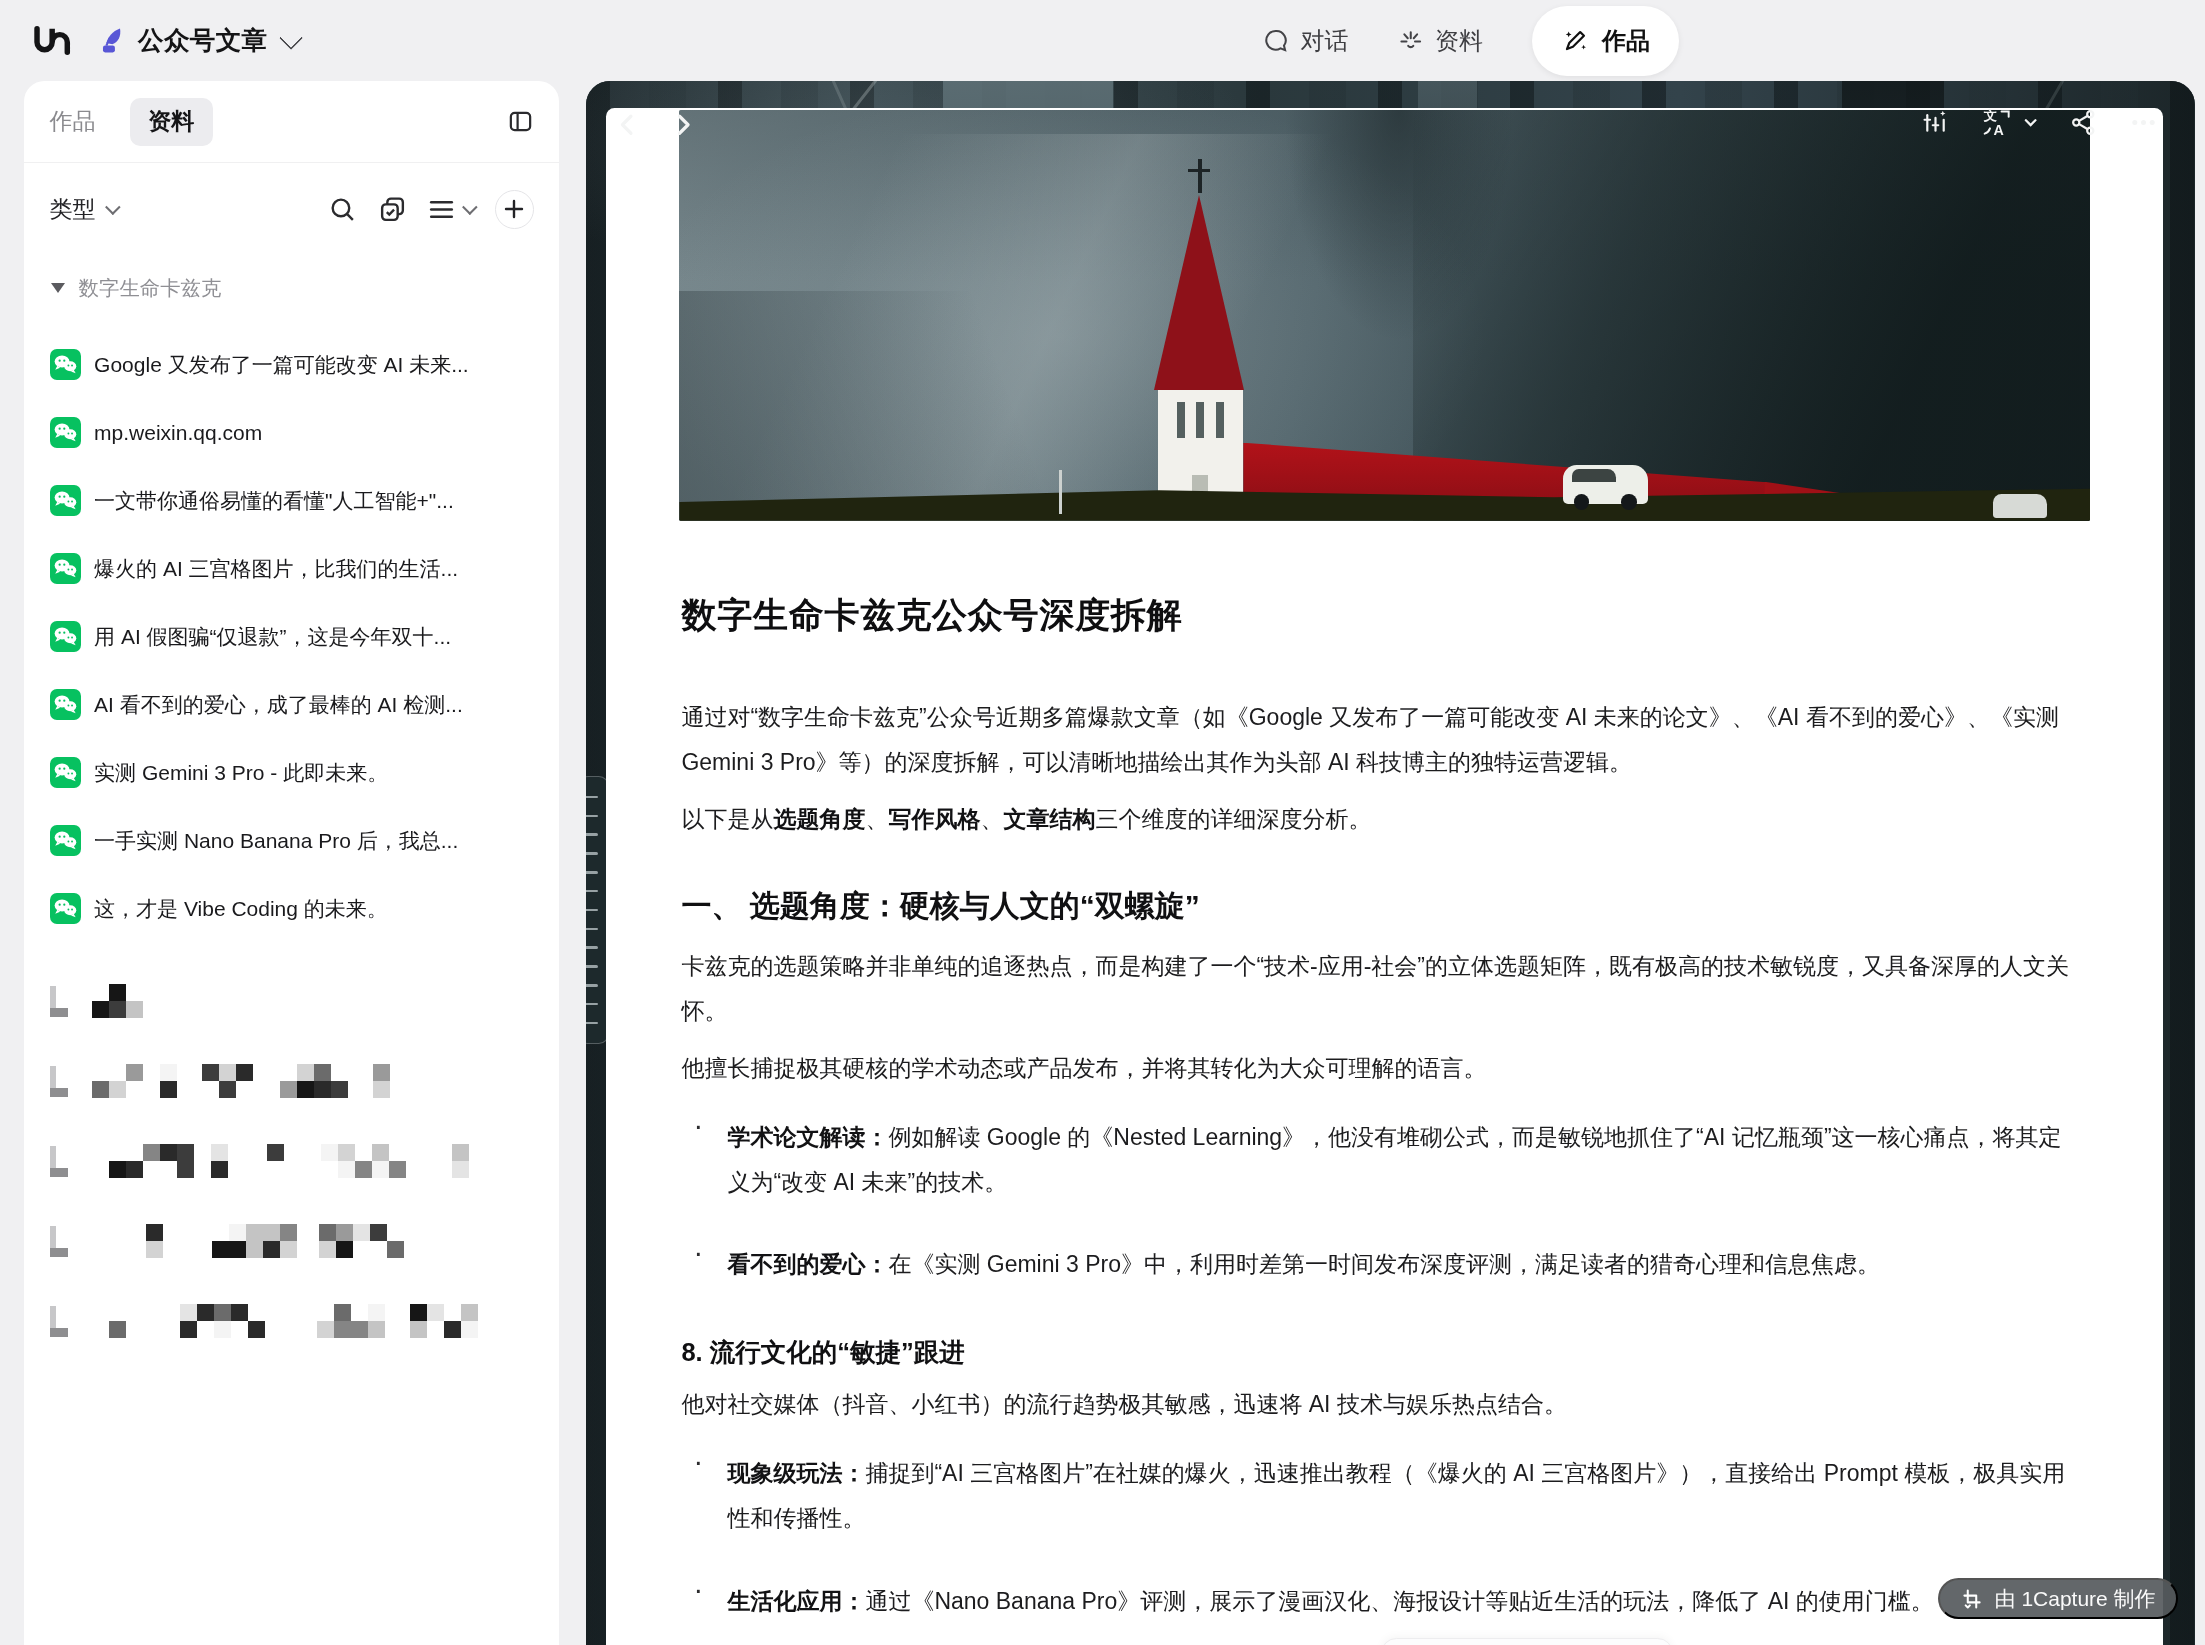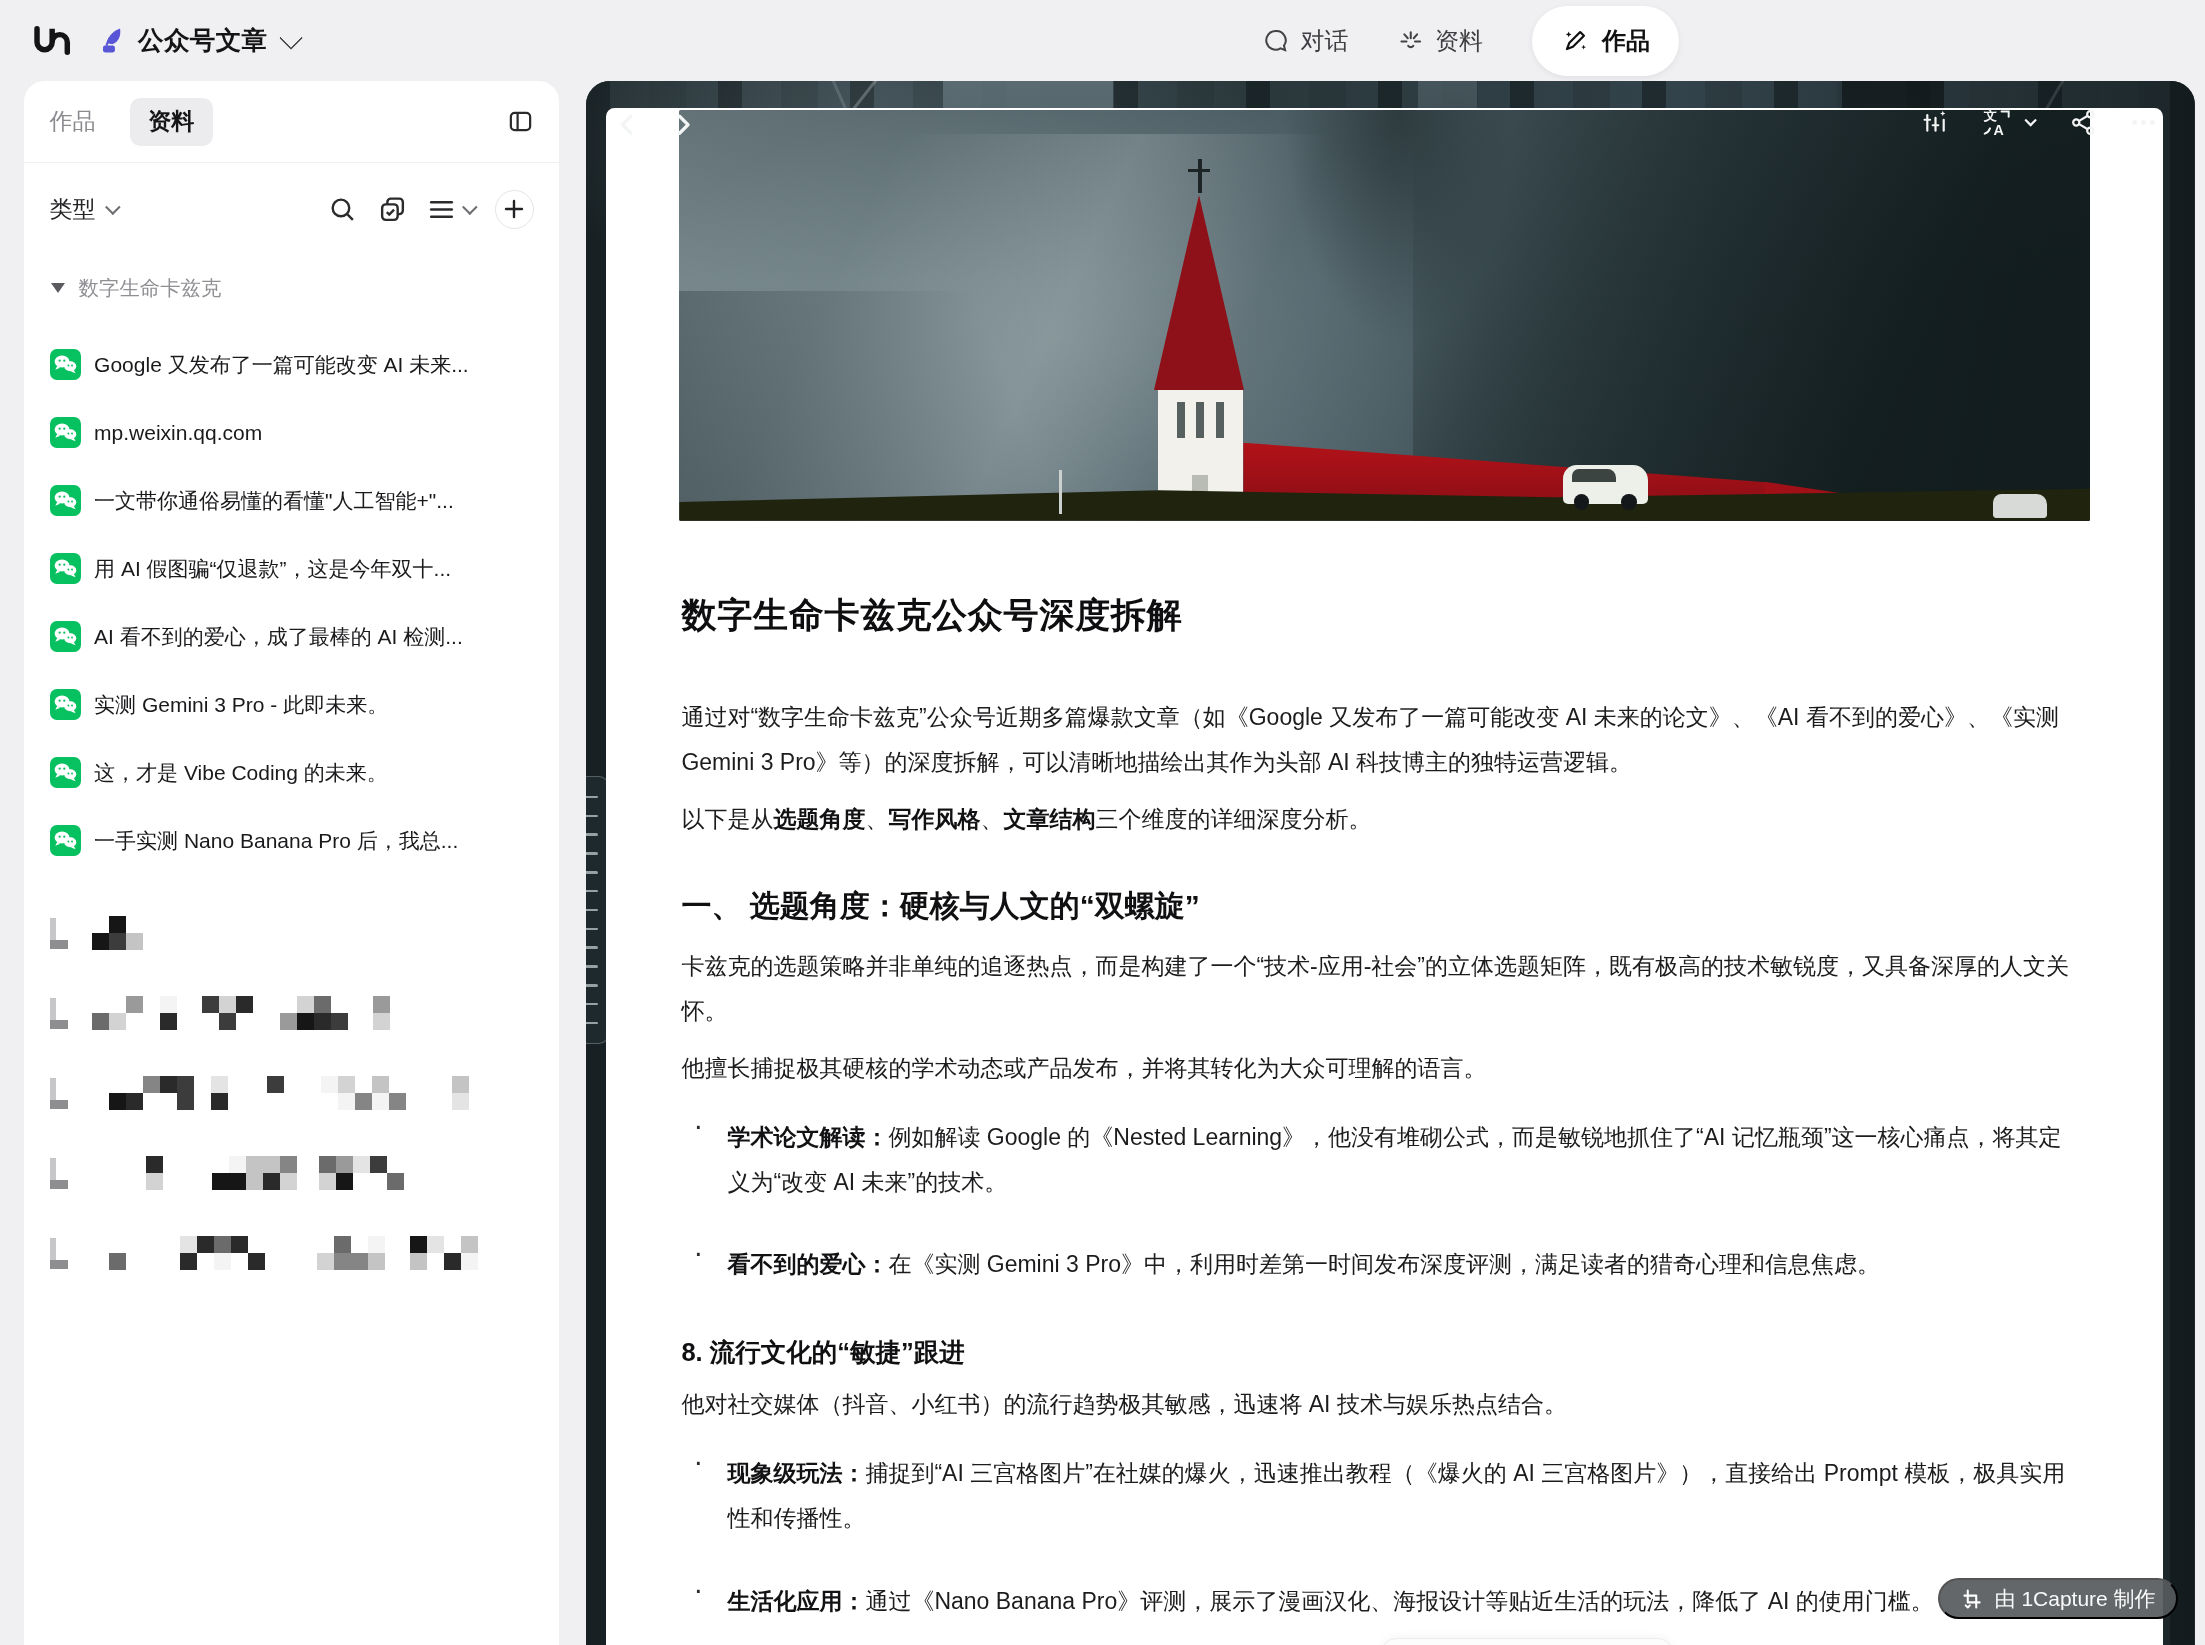--- a/index.html
+++ b/index.html
@@ -292,20 +292,36 @@
             <ellipse cx="14" cy="14.5" rx="8.6" ry="7" fill="#fff"></ellipse>
             <path d="M8.5 19.5l-2.4 4.6 5.6-2.4z" fill="#fff"></path>
             <ellipse cx="23.5" cy="20" rx="7" ry="5.8" fill="#fff"></ellipse>
             <path d="M27.5 24l2.3 4.2-5.4-2z" fill="#fff"></path>
             <circle cx="11.2" cy="13.6" r="1.3" fill="#07c160"></circle>
             <circle cx="16.6" cy="13.6" r="1.3" fill="#07c160"></circle>
             <circle cx="21.4" cy="19.2" r="1.1" fill="#07c160"></circle>
             <circle cx="25.6" cy="19.2" r="1.1" fill="#07c160"></circle>
           </svg>
         </span>
+<span class="side-item-label">爆火的 AI 三宫格图片，比我们的生活...</span>
+      </div>
+      <div class="side-item">
+<span class="wx-icon">
+          <svg viewBox="0 0 36 36" width="31" height="31">
+            <rect width="36" height="36" rx="8" fill="#07c160"></rect>
+            <ellipse cx="14" cy="14.5" rx="8.6" ry="7" fill="#fff"></ellipse>
+            <path d="M8.5 19.5l-2.4 4.6 5.6-2.4z" fill="#fff"></path>
+            <ellipse cx="23.5" cy="20" rx="7" ry="5.8" fill="#fff"></ellipse>
+            <path d="M27.5 24l2.3 4.2-5.4-2z" fill="#fff"></path>
+            <circle cx="11.2" cy="13.6" r="1.3" fill="#07c160"></circle>
+            <circle cx="16.6" cy="13.6" r="1.3" fill="#07c160"></circle>
+            <circle cx="21.4" cy="19.2" r="1.1" fill="#07c160"></circle>
+            <circle cx="25.6" cy="19.2" r="1.1" fill="#07c160"></circle>
+          </svg>
+        </span>
 <span class="side-item-label">用 AI 假图骗“仅退款”，这是今年双十...</span>
       </div>
       <div class="side-item">
 <span class="wx-icon">
           <svg viewBox="0 0 36 36" width="31" height="31">
             <rect width="36" height="36" rx="8" fill="#07c160"></rect>
             <ellipse cx="14" cy="14.5" rx="8.6" ry="7" fill="#fff"></ellipse>
             <path d="M8.5 19.5l-2.4 4.6 5.6-2.4z" fill="#fff"></path>
             <ellipse cx="23.5" cy="20" rx="7" ry="5.8" fill="#fff"></ellipse>
             <path d="M27.5 24l2.3 4.2-5.4-2z" fill="#fff"></path>
@@ -340,37 +356,37 @@
             <ellipse cx="14" cy="14.5" rx="8.6" ry="7" fill="#fff"></ellipse>
             <path d="M8.5 19.5l-2.4 4.6 5.6-2.4z" fill="#fff"></path>
             <ellipse cx="23.5" cy="20" rx="7" ry="5.8" fill="#fff"></ellipse>
             <path d="M27.5 24l2.3 4.2-5.4-2z" fill="#fff"></path>
             <circle cx="11.2" cy="13.6" r="1.3" fill="#07c160"></circle>
             <circle cx="16.6" cy="13.6" r="1.3" fill="#07c160"></circle>
             <circle cx="21.4" cy="19.2" r="1.1" fill="#07c160"></circle>
             <circle cx="25.6" cy="19.2" r="1.1" fill="#07c160"></circle>
           </svg>
         </span>
+<span class="side-item-label">一手实测 Nano Banana Pro 后，我总...</span>
+      </div>
+      <div class="side-item">
+<span class="wx-icon">
+          <svg viewBox="0 0 36 36" width="31" height="31">
+            <rect width="36" height="36" rx="8" fill="#07c160"></rect>
+            <ellipse cx="14" cy="14.5" rx="8.6" ry="7" fill="#fff"></ellipse>
+            <path d="M8.5 19.5l-2.4 4.6 5.6-2.4z" fill="#fff"></path>
+            <ellipse cx="23.5" cy="20" rx="7" ry="5.8" fill="#fff"></ellipse>
+            <path d="M27.5 24l2.3 4.2-5.4-2z" fill="#fff"></path>
+            <circle cx="11.2" cy="13.6" r="1.3" fill="#07c160"></circle>
+            <circle cx="16.6" cy="13.6" r="1.3" fill="#07c160"></circle>
+            <circle cx="21.4" cy="19.2" r="1.1" fill="#07c160"></circle>
+            <circle cx="25.6" cy="19.2" r="1.1" fill="#07c160"></circle>
+          </svg>
+        </span>
 <span class="side-item-label">这，才是 Vibe Coding 的未来。</span>
-      </div>
-      <div class="side-item">
-<span class="wx-icon">
-          <svg viewBox="0 0 36 36" width="31" height="31">
-            <rect width="36" height="36" rx="8" fill="#07c160"></rect>
-            <ellipse cx="14" cy="14.5" rx="8.6" ry="7" fill="#fff"></ellipse>
-            <path d="M8.5 19.5l-2.4 4.6 5.6-2.4z" fill="#fff"></path>
-            <ellipse cx="23.5" cy="20" rx="7" ry="5.8" fill="#fff"></ellipse>
-            <path d="M27.5 24l2.3 4.2-5.4-2z" fill="#fff"></path>
-            <circle cx="11.2" cy="13.6" r="1.3" fill="#07c160"></circle>
-            <circle cx="16.6" cy="13.6" r="1.3" fill="#07c160"></circle>
-            <circle cx="21.4" cy="19.2" r="1.1" fill="#07c160"></circle>
-            <circle cx="25.6" cy="19.2" r="1.1" fill="#07c160"></circle>
-          </svg>
-        </span>
-<span class="side-item-label">一手实测 Nano Banana Pro 后，我总...</span>
       </div>
     </div>
   <div class="redacted-list" id="redacted-list">
       <div class="redacted-item">
         <span class="redacted-icon"></span>
         <span class="mosaic" style="width: 65px;">
           <i style="background: transparent;"></i>
           <i style="background: rgb(22, 22, 22);"></i>
           <i style="background: transparent;"></i>
           <i style="background: rgb(22, 22, 22);"></i>

